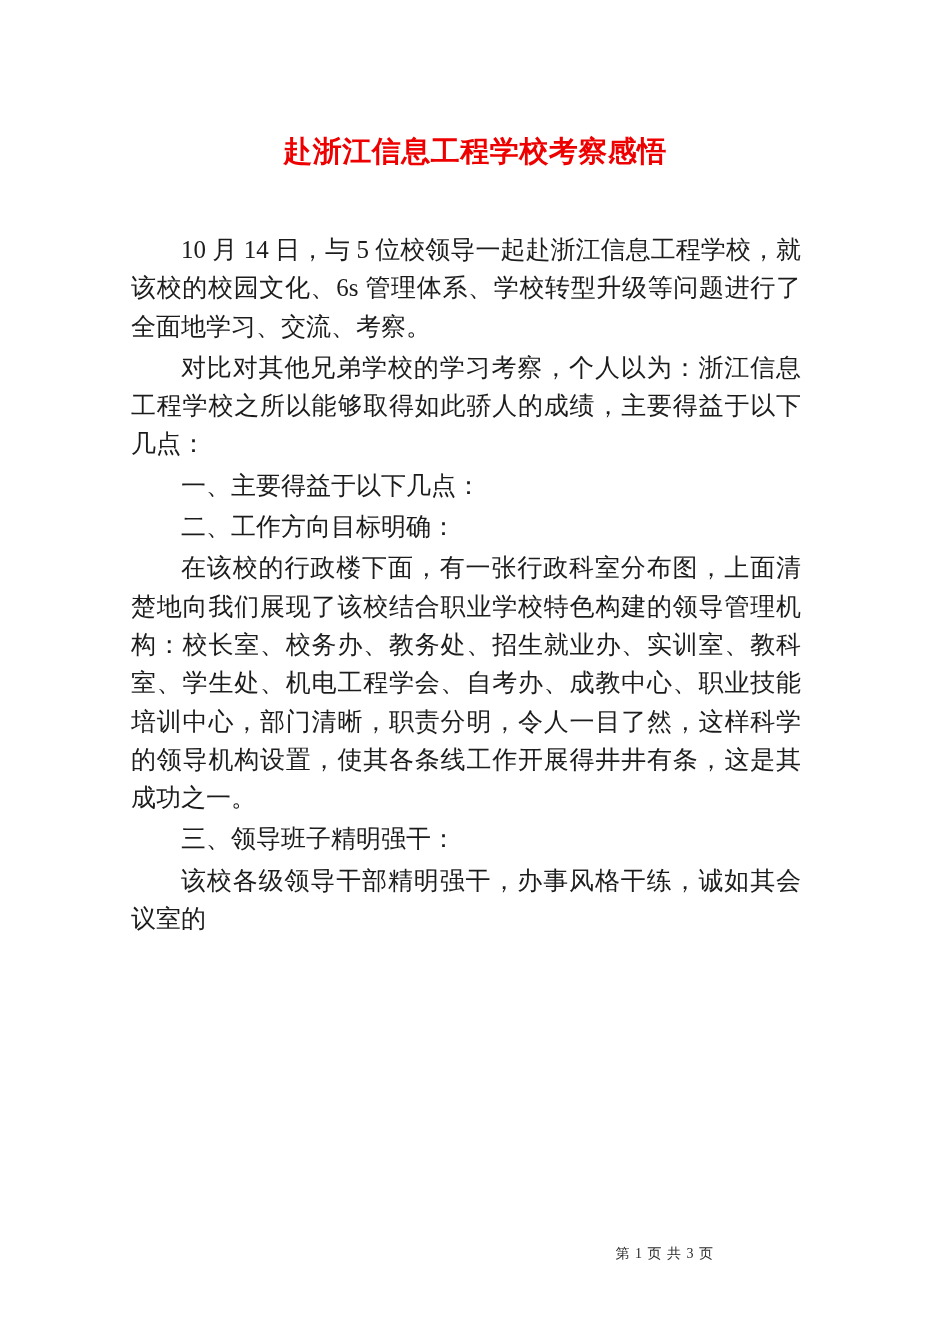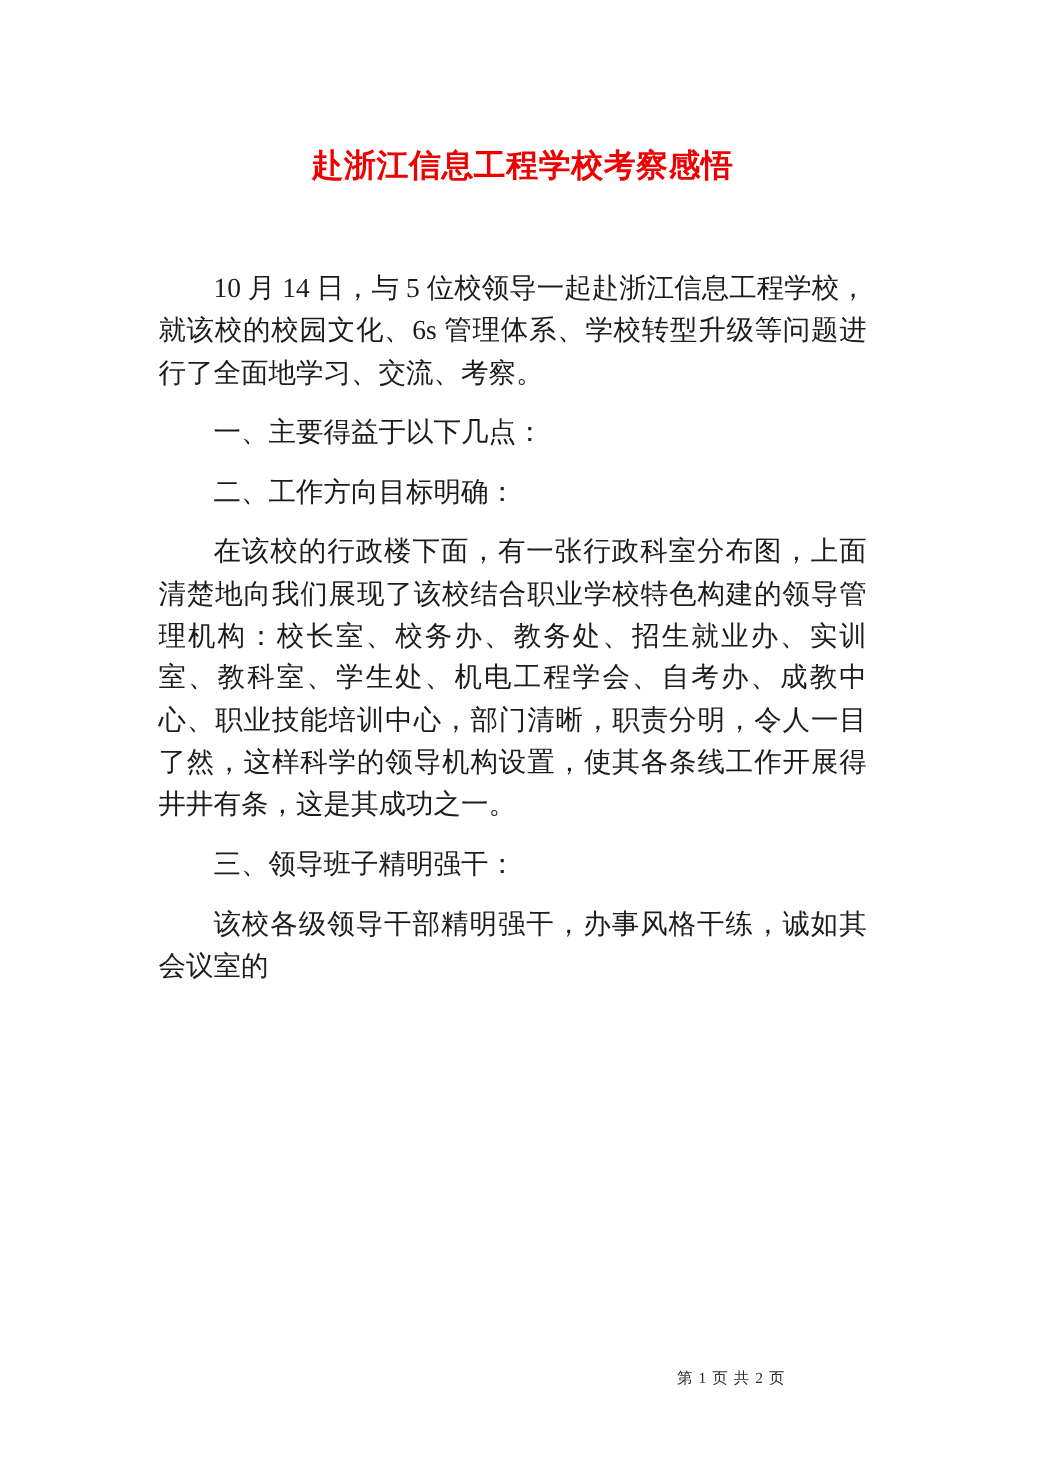--- a/index.html
+++ b/index.html
@@ -32,21 +32,21 @@
     position: absolute;
     top: 228px;
     left: 128px;
     width: 676px;
     color: #1c1c1c;
     font-size: 25px;
     line-height: 38.3px;
     text-align: justify;
   }
   .doc-body p {
-    margin: 16px;
+    margin: 3px;
     padding: 0;
     text-indent: 2em;
   }
   .doc-footer {
     position: absolute;
     top: 1245px;
     right: 146px;
     color: #2a2a2a;
     font-size: 14px;
     line-height: 18px;
@@ -55,22 +55,23 @@
 </style>
 </head>
 <body>
 
 <div class="page">
 
   <h1 class="doc-title" style="color: rgb(238, 0, 0);">赴浙江信息工程学校考察感悟</h1>
 
   <div class="doc-body">
     <p>10 月 14 日，与 5 位校领导一起赴浙江信息工程学校，就该校的校园文化、6s 管理体系、学校转型升级等问题进行了全面地学习、交流、考察。</p>
+    <p>对比对其他兄弟学校的学习考察，个人以为：浙江信息工程学校之所以能够取得如此骄人的成绩，主要得益于以下几点：</p>
     <p>一、主要得益于以下几点：</p>
     <p>二、工作方向目标明确：</p>
     <p>在该校的行政楼下面，有一张行政科室分布图，上面清楚地向我们展现了该校结合职业学校特色构建的领导管理机构：校长室、校务办、教务处、招生就业办、实训室、教科室、学生处、机电工程学会、自考办、成教中心、职业技能培训中心，部门清晰，职责分明，令人一目了然，这样科学的领导机构设置，使其各条线工作开展得井井有条，这是其成功之一。</p>
     <p>三、领导班子精明强干：</p>
     <p>该校各级领导干部精明强干，办事风格干练，诚如其会议室的</p>
   </div>
 
-  <div class="doc-footer">第 1 页 共 2 页</div>
+  <div class="doc-footer">第 1 页 共 3 页</div>
 
 </div>
 
 </body></html>

